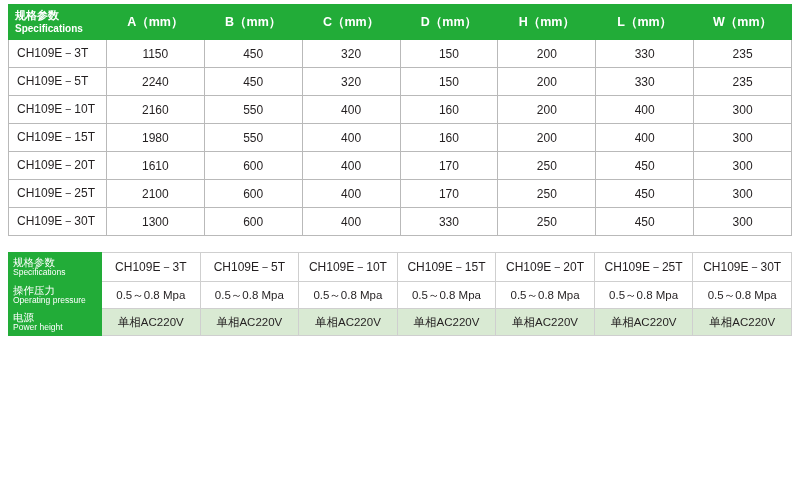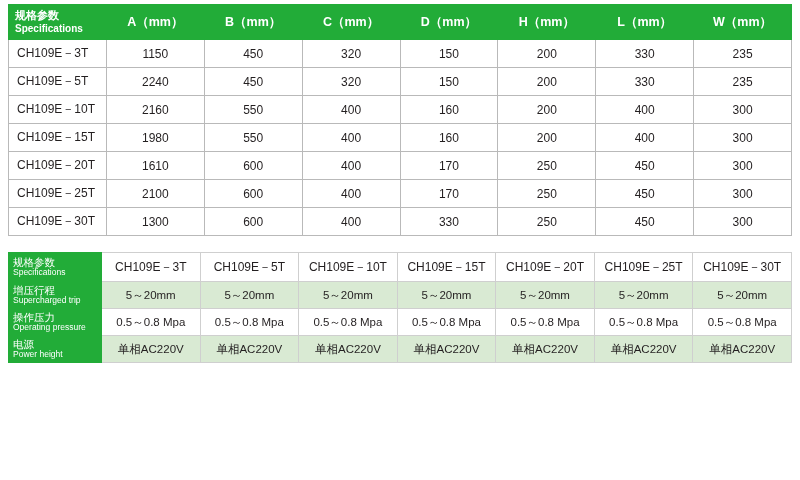--- a/index.html
+++ b/index.html
@@ -205,33 +205,20 @@
         <td>CH109E－5T</td>
         <td>CH109E－10T</td>
         <td>CH109E－15T</td>
         <td>CH109E－20T</td>
         <td>CH109E－25T</td>
         <td>CH109E－30T</td>
       </tr>
 
 
 
-      <tr>
-        <td class="lbl">
-          <span class="t2-cn">增压行程</span>
-          <span class="t2-en">Supercharged trip</span>
-        </td>
-        <td class="shade">5～20mm</td>
-        <td class="shade">5～20mm</td>
-        <td class="shade">5～20mm</td>
-        <td class="shade">5～20mm</td>
-        <td class="shade">5～20mm</td>
-        <td class="shade">5～20mm</td>
-        <td class="shade">5～20mm</td>
-      </tr>
 
 
 
       <tr>
         <td class="lbl">
           <span class="t2-cn">操作压力</span>
           <span class="t2-en">Operating pressure</span>
         </td>
         <td>0.5～0.8 Mpa</td>
         <td>0.5～0.8 Mpa</td>

